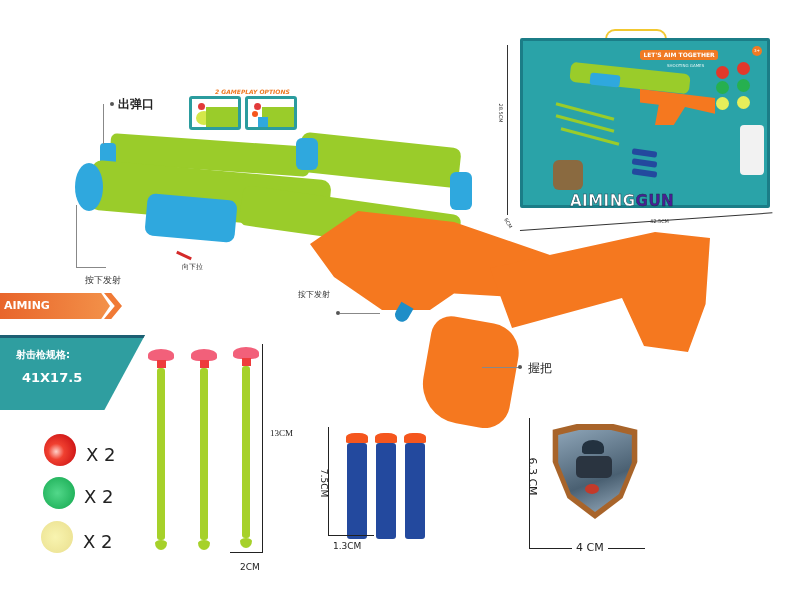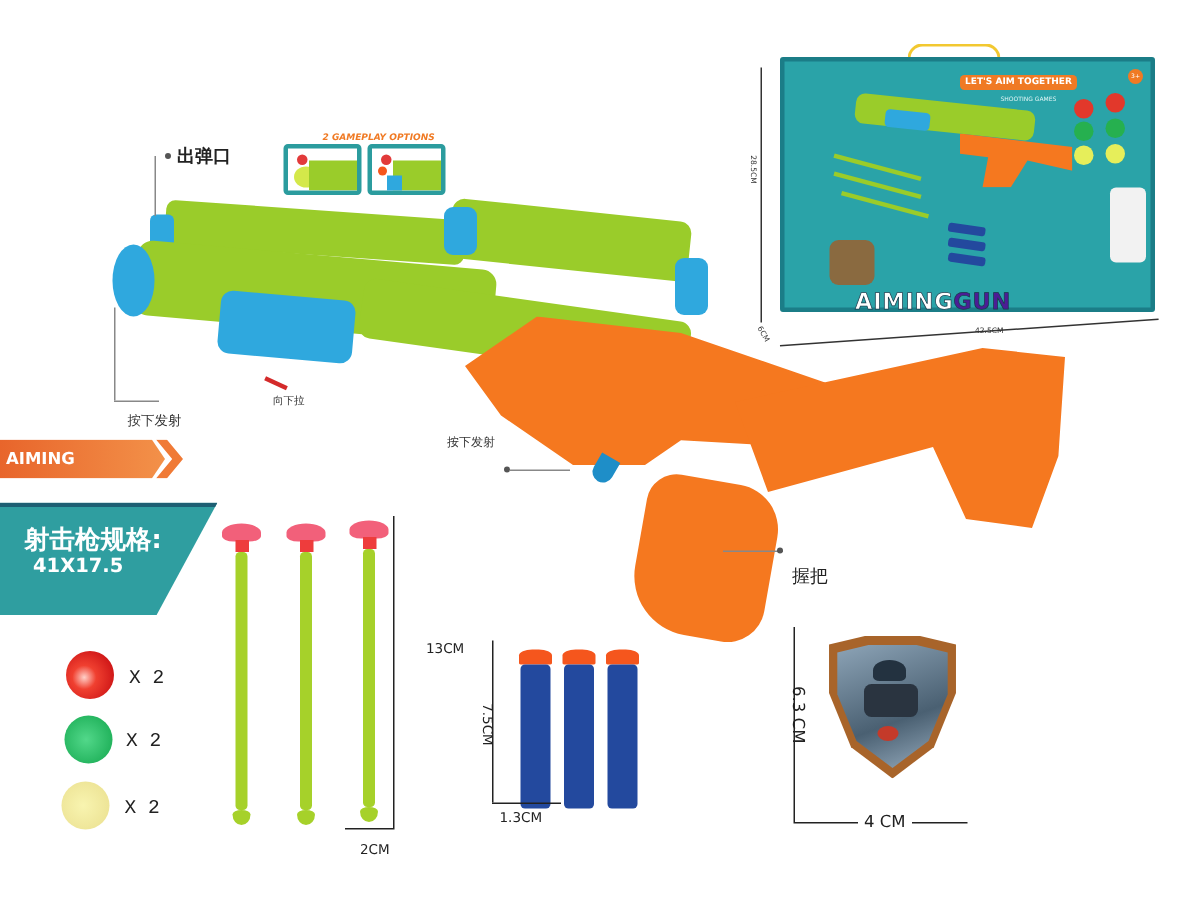--- a/index.html
+++ b/index.html
@@ -10,34 +10,34 @@
   .dim { font-size: 9px; color: #222; white-space: nowrap; }
   .dimline { background: #222; position: absolute; }
   .dot { width: 4px; height: 4px; border-radius: 50%; background: #555; position: absolute; }
 
   
   .banner { left: 0; top: 293px; width: 110px; height: 26px; background: linear-gradient(90deg,#e8652b,#f39149); clip-path: polygon(0 0, 92% 0, 100% 50%, 92% 100%, 0 100%); color:#fff; font-weight:bold; font-size: 11px; line-height: 26px; padding-left: 4px; font-family: "DejaVu Sans", sans-serif; }
   .banner-chev { left: 104px; top: 293px; width: 18px; height: 26px; background:#f07a36; clip-path: polygon(0 0, 40% 0, 100% 50%, 40% 100%, 0 100%, 60% 50%); }
 
   
   .spec { left: 0; top: 335px; width: 145px; height: 75px; background: #2f9ea0; clip-path: polygon(0 0, 100% 0, 72% 100%, 0 100%); border-top: 3px solid #1d5f73; color: #fff; }
-  .spec .t1 { position:absolute; left: 16px; top: 10px; font-size: 17px; font-weight: bold; }
+  .spec .t1 { position:absolute; left: 16px; top: 10px; font-size: 10px; font-weight: bold; }
   .spec .t2 { position:absolute; left: 22px; top: 32px; font-size: 13px; font-weight: bold; }
 
   
   .gun-part { position:absolute; }
   .g-green { background: #9acc2a; }
   .g-blue { background: #2fa8de; }
   .g-orange { background: #f5781f; }
 
   .ball { position:absolute; width: 32px; height: 32px; border-radius: 50%; }
   .ball-red { background: radial-gradient(circle at 38% 55%, #ffd0c8 0%, #f04030 30%, #d01818 75%); }
   .ball-green { background: radial-gradient(circle at 45% 50%, #52d88a 0%, #25b55f 70%); }
   .ball-yellow { background: radial-gradient(circle at 45% 50%, #f8f4b0 0%, #eee598 70%); }
-  .qty { font-size: 13px; color:#222; position:absolute;font-family:Liberation Mono, monospace; }
+  .qty { font-size: 18px; color:#222; position:absolute; }
 
   .dart { position:absolute; width: 8px; background: #a6d12a; border-radius: 3px; }
   .cup { position:absolute; width: 26px; height: 12px; background: #f2607a; border-radius: 50% 50% 30% 30%; }
   .cupneck { position:absolute; width: 9px; height: 8px; background: #ee3c3c; }
   .dart-tail { position:absolute; width: 12px; height: 10px; background: #a6d12a; border-radius: 50% 50% 50% 50% / 30% 30% 70% 70%; }
 
   .foam { position:absolute; width: 20px; height: 96px; background: #23499e; border-radius: 3px; }
   .foam-tip { position:absolute; width: 22px; height: 10px; background: #f5561d; border-radius: 40% 40% 10% 10%; }
 
   .shield { position:absolute; left: 549px; top: 424px; width: 92px; height: 95px; background: #a8642a; clip-path: polygon(4% 6%, 30% 0, 70% 0, 96% 6%, 96% 40%, 80% 78%, 50% 100%, 20% 78%, 4% 40%); }
@@ -132,21 +132,21 @@
 
 <div class="abs" style="left:176px;top:254px;width:16px;height:3px;background:#d42a2a;transform:rotate(25deg);"></div>
 <div class="label abs" style="left:182px;top:262px;font-size:7px;">向下拉</div>
 
 <div class="label abs" style="left:298px;top:289px;font-size:8px;">按下发射</div>
 <div class="dot" style="left:336px;top:311px;"></div>
 <div class="abs" style="left:340px;top:313px;width:40px;height:1px;background:#888;"></div>
 
 <div class="abs" style="left:482px;top:367px;width:40px;height:1px;background:#888;"></div>
 <div class="dot" style="left:518px;top:365px;"></div>
-<div class="label-big abs" style="left:528px;top:360px;font-weight:normal;margin-top:16px;">握把</div>
+<div class="label-big abs" style="left:528px;top:360px;font-weight:normal;">握把</div>
 
 <div class="abs banner">AIMING  SHOOTING</div>
 <div class="abs banner-chev"></div>
 
 <div class="abs spec">
   <div class="t1">射击枪规格:</div>
   <div class="t2">41X17.5</div>
 </div>
 
 <div class="ball ball-red" style="left:44px;top:434px;"></div>
@@ -166,21 +166,21 @@
 <div class="dart" style="left:200px;top:368px;height:172px;"></div>
 <div class="dart-tail" style="left:198px;top:540px;"></div>
 
 <div class="cup" style="left:233px;top:347px;"></div>
 <div class="cupneck" style="left:242px;top:358px;"></div>
 <div class="dart" style="left:242px;top:366px;height:172px;"></div>
 <div class="dart-tail" style="left:240px;top:538px;"></div>
 
 <div class="dimline" style="left:262px;top:344px;width:1px;height:208px;"></div>
 <div class="dimline" style="left:230px;top:552px;width:33px;height:1px;"></div>
-<div class="dim abs" style="left:284px;top:428px;">13CM</div>
+<div class="dim abs" style="left:270px;top:428px;font-family:Liberation Serif, serif;">13CM</div>
 <div class="dim abs" style="left:240px;top:562px;">2CM</div>
 
 <div class="foam-tip" style="left:346px;top:433px;"></div>
 <div class="foam" style="left:347px;top:443px;"></div>
 <div class="foam-tip" style="left:375px;top:433px;"></div>
 <div class="foam" style="left:376px;top:443px;"></div>
 <div class="foam-tip" style="left:404px;top:433px;"></div>
 <div class="foam" style="left:405px;top:443px;"></div>
 
 <div class="dimline" style="left:328px;top:427px;width:1px;height:108px;"></div>

